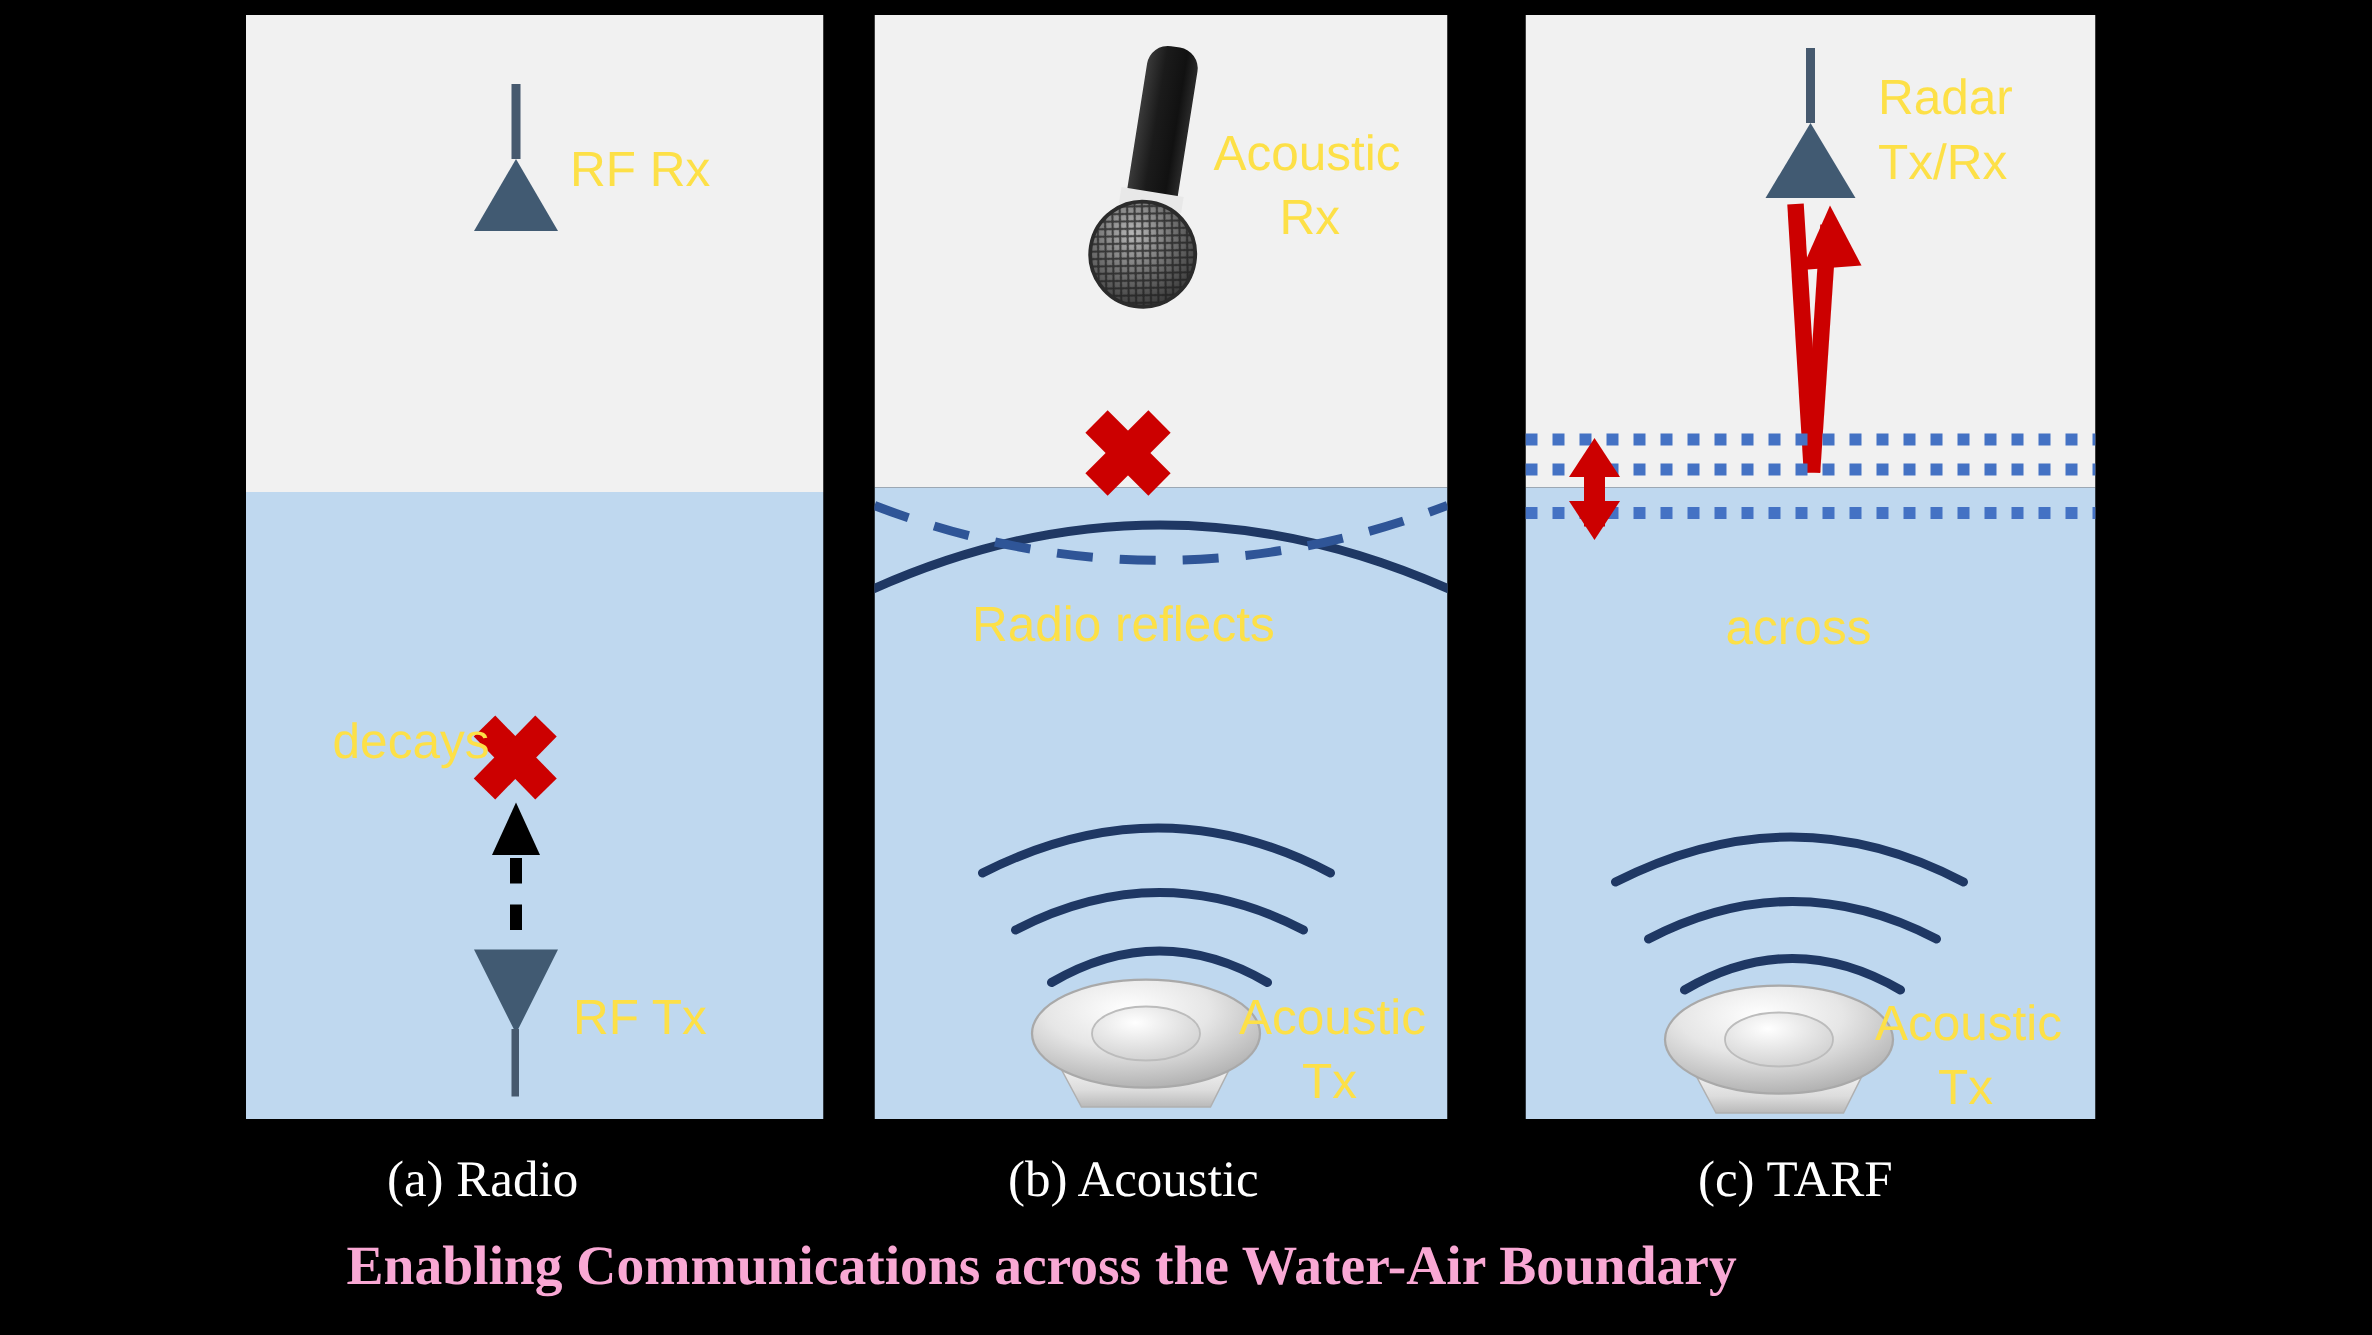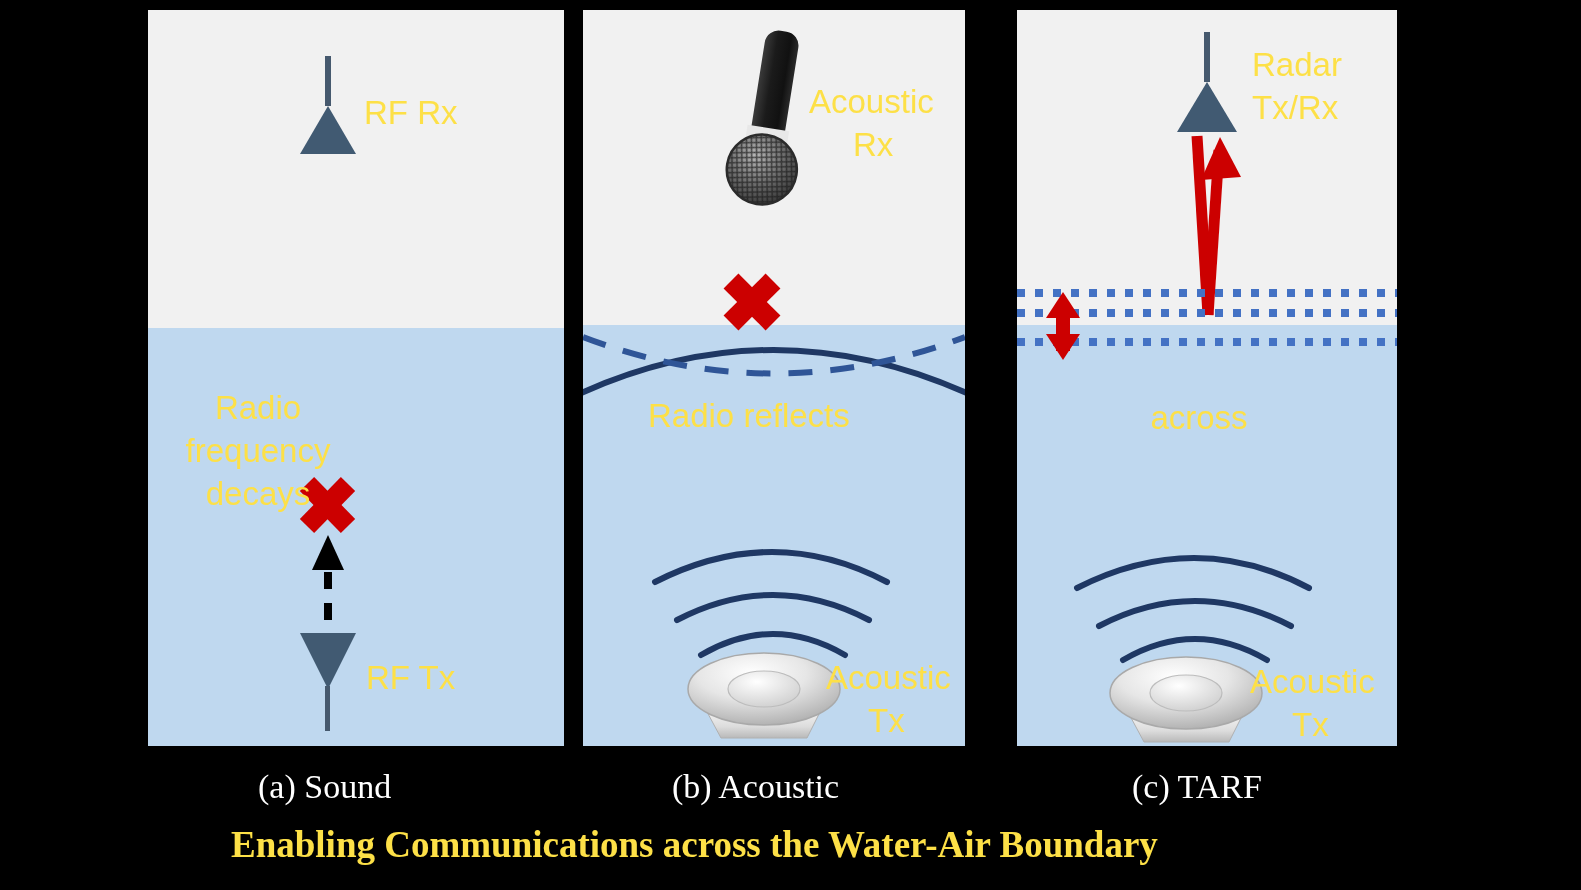--- a/index.html
+++ b/index.html
@@ -10,33 +10,33 @@
   .panel{position:absolute;overflow:hidden;}
   .air{position:absolute;left:0;right:0;top:0;background:#f1f1f1;}
   .water{position:absolute;left:0;right:0;bottom:0;background:#bfd8ef;}
 
   .lbl{position:absolute;color:#fde047;font-size:33px;line-height:39px;
        white-space:pre;font-family:"Liberation Sans",sans-serif;}
   .lbl.c{text-align:center;}
 
   .caption{position:absolute;color:#ffffff;font-size:34px;
            font-family:"Liberation Serif",serif;white-space:nowrap;}
-  .title{position:absolute;color:#fde047;font-size:37px;font-weight:bold;
+  .title{position:absolute;color:#f9a8d4;font-size:37px;font-weight:bold;
          font-family:"Liberation Serif",serif;white-space:nowrap;text-align:right;}
 
   svg{position:absolute;left:0;top:0;overflow:visible;}
   .mast{fill:#46596e;}
   .tri{fill:#415a72;}
 </style>
 </head>
 <body>
 
 <div id="stage">
 
-  <div class="panel" style="left:148px;top:10px;width:385px;height:736px;padding-left:31px;">
+  <div class="panel" style="left:164px;top:10px;width:385px;height:736px;">
     <div class="air" style="height:318px;"></div>
     <div class="water" style="top:318px;"></div>
 
     <svg width="385" height="736" viewBox="0 0 385 736">
 
       <g>
         <rect class="mast" x="177" y="46" width="6" height="50"></rect>
         <polygon class="tri" points="180,96 208,144 152,144"></polygon>
       </g>
 
@@ -53,22 +53,20 @@
       <g>
         <g stroke="#cc0000" stroke-width="20" stroke-linecap="butt">
           <line x1="159" y1="474" x2="200" y2="516"></line>
           <line x1="200" y1="474" x2="159" y2="516"></line>
         </g>
       </g>
     </svg>
 
     <div class="lbl" style="left:216px;top:83px;">RF Rx</div>
 
-    <div class="lbl c" style="left:10px;top:378px;width:200px;">Radio</div>
-    <div class="lbl c" style="left:0px;top:421px;width:220px;">frequency</div>
     <div class="lbl c" style="left:10px;top:464px;width:200px;">decays</div>
 
     <div class="lbl" style="left:218px;top:648px;">RF Tx</div>
   </div>
 
   <div class="panel" style="left:583px;top:10px;width:382px;height:736px;">
     <div class="air" style="height:315px;"></div>
     <div class="water" style="top:315px;"></div>
 
     <svg width="382" height="736" viewBox="0 0 382 736">
@@ -206,19 +204,19 @@
 
     <div class="lbl" style="left:235px;top:35px;">Radar</div>
     <div class="lbl" style="left:235px;top:78px;text-align:right;">Tx/Rx</div>
 
     <div class="lbl c" style="left:22px;top:388px;width:320px;">across</div>
 
     <div class="lbl" style="left:233px;top:652px;">Acoustic</div>
     <div class="lbl" style="left:275px;top:695px;">Tx</div>
   </div>
 
-  <div class="caption" style="left:258px;top:768px;">(a) Sound</div>
+  <div class="caption" style="left:258px;top:768px;">(a) Radio</div>
   <div class="caption" style="left:672px;top:768px;">(b) Acoustic</div>
   <div class="caption" style="left:1132px;top:768px;">(c) TARF</div>
 
   <div class="title" style="left:231px;top:823px;">Enabling Communications across the Water-Air Boundary</div>
 
 </div>
 
 </body></html>

